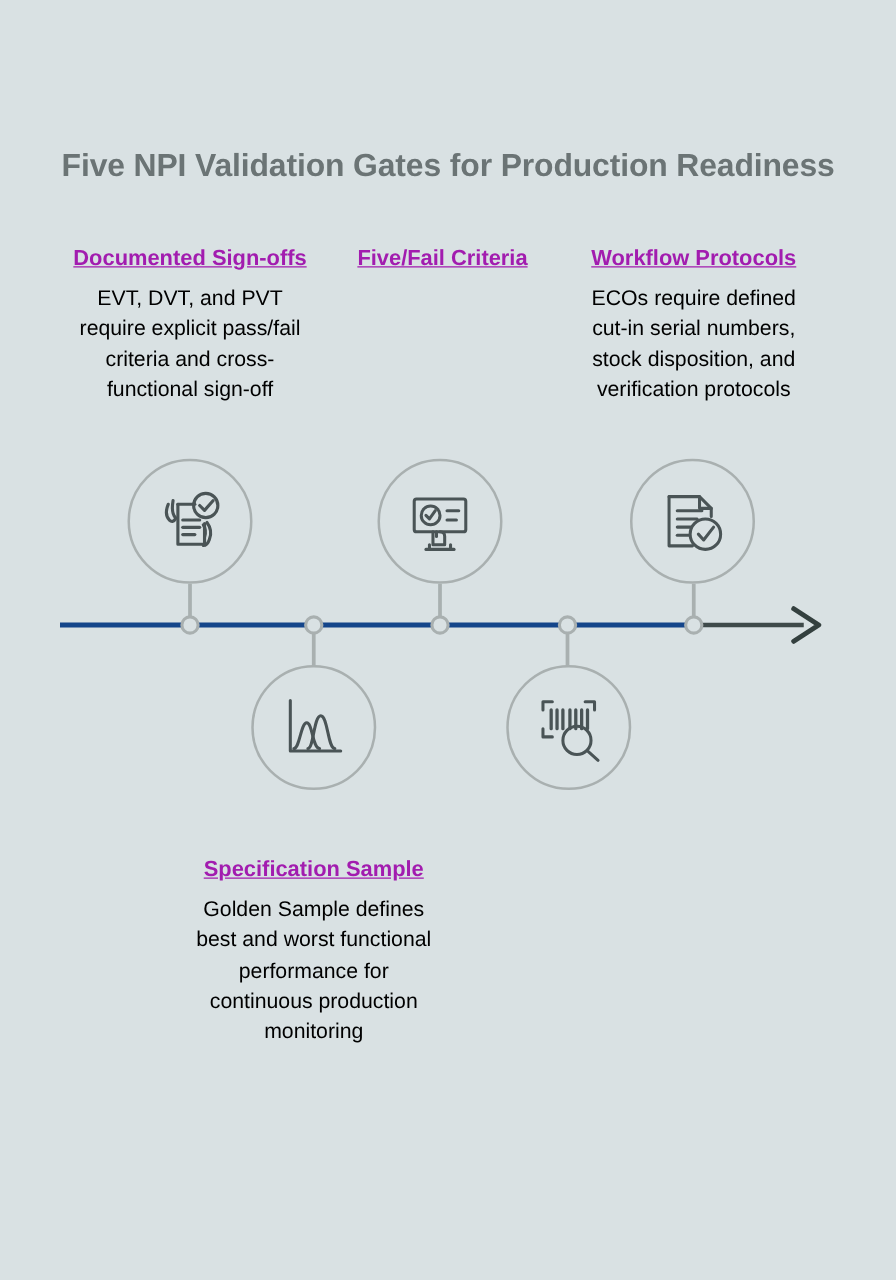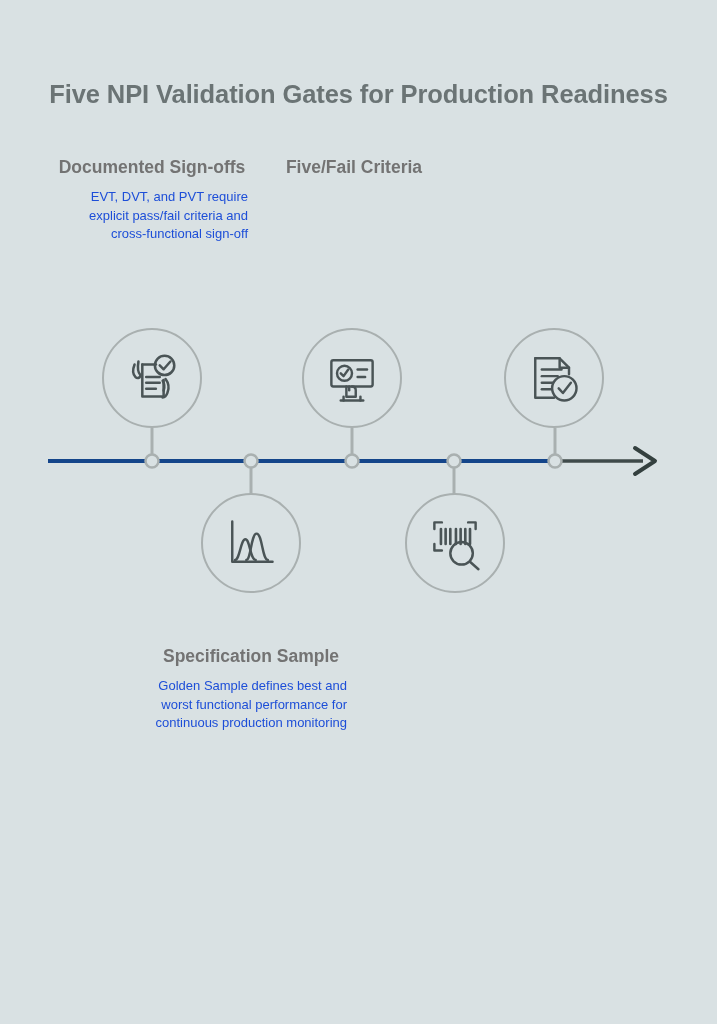--- a/index.html
+++ b/index.html
@@ -10,20 +10,21 @@
     width: 717px;
     height: 1024px;
     background: #d9e1e3;
     font-family: "Liberation Sans", sans-serif;
     overflow: hidden;
     position: relative;
   }
   .canvas {
     position: absolute;
     inset: 0;
+    margin-top: 39px;
   }
 
   
   .title {
     position: absolute;
     left: 0;
     top: 80px;
     width: 717px;
     text-align: center;
     font-size: 25.5px;
@@ -33,30 +34,30 @@
   }
 
   
   .block {
     position: absolute;
     text-align: center;
   }
   .block .heading {
     font-size: 17.5px;
     font-weight: bold;
-    color: #737373;
+    color: #a21caf;
     line-height: 1.33;
     margin: 0 0 9px 0;
+    text-decoration: underline;
   }
   .block .body {
-    font-size: 13px;
-    color: #1d4ed8;
+    font-size: 17px;
+    color: #000000;
     line-height: 1.42;
     margin: 0;
-    text-align: right;
   }
 
   .block.top-1 { left: 56px;  top: 156px; width: 192px; }
   .block.top-2 { left: 258px; top: 156px; width: 192px; }
   .block.top-3 { left: 457px; top: 156px; width: 196px; }
   .block.bot-1 { left: 155px; top: 645px; width: 192px; }
   .block.bot-2 { left: 359px; top: 645px; width: 192px; }
 
   
   .timeline-svg {
@@ -190,20 +191,24 @@
 
   <div class="block top-1">
     <p class="heading">Documented Sign-offs</p>
     <p class="body">EVT, DVT, and PVT require explicit pass/fail criteria and cross-functional sign-off</p>
   </div>
 
   <div class="block top-2">
     <p class="heading">Five/Fail Criteria</p>
   </div>
 
+  <div class="block top-3">
+    <p class="heading">Workflow Protocols</p>
+    <p class="body">ECOs require defined cut-in serial numbers, stock disposition, and verification protocols</p>
+  </div>
 
   <div class="block bot-1">
     <p class="heading">Specification Sample</p>
     <p class="body">Golden Sample defines best and worst functional performance for continuous production monitoring</p>
   </div>
 
   <div class="block bot-2">
   </div>
 
 </div>

